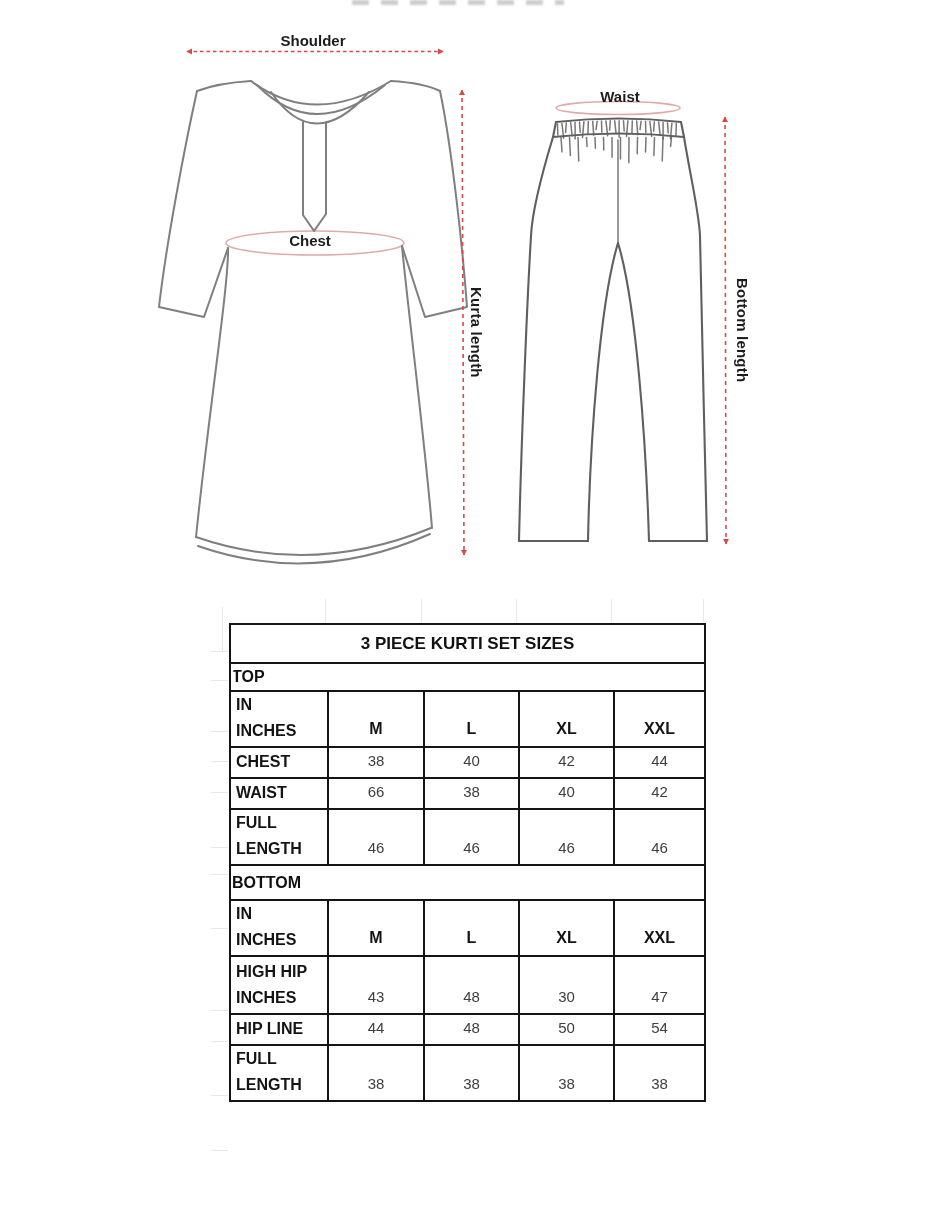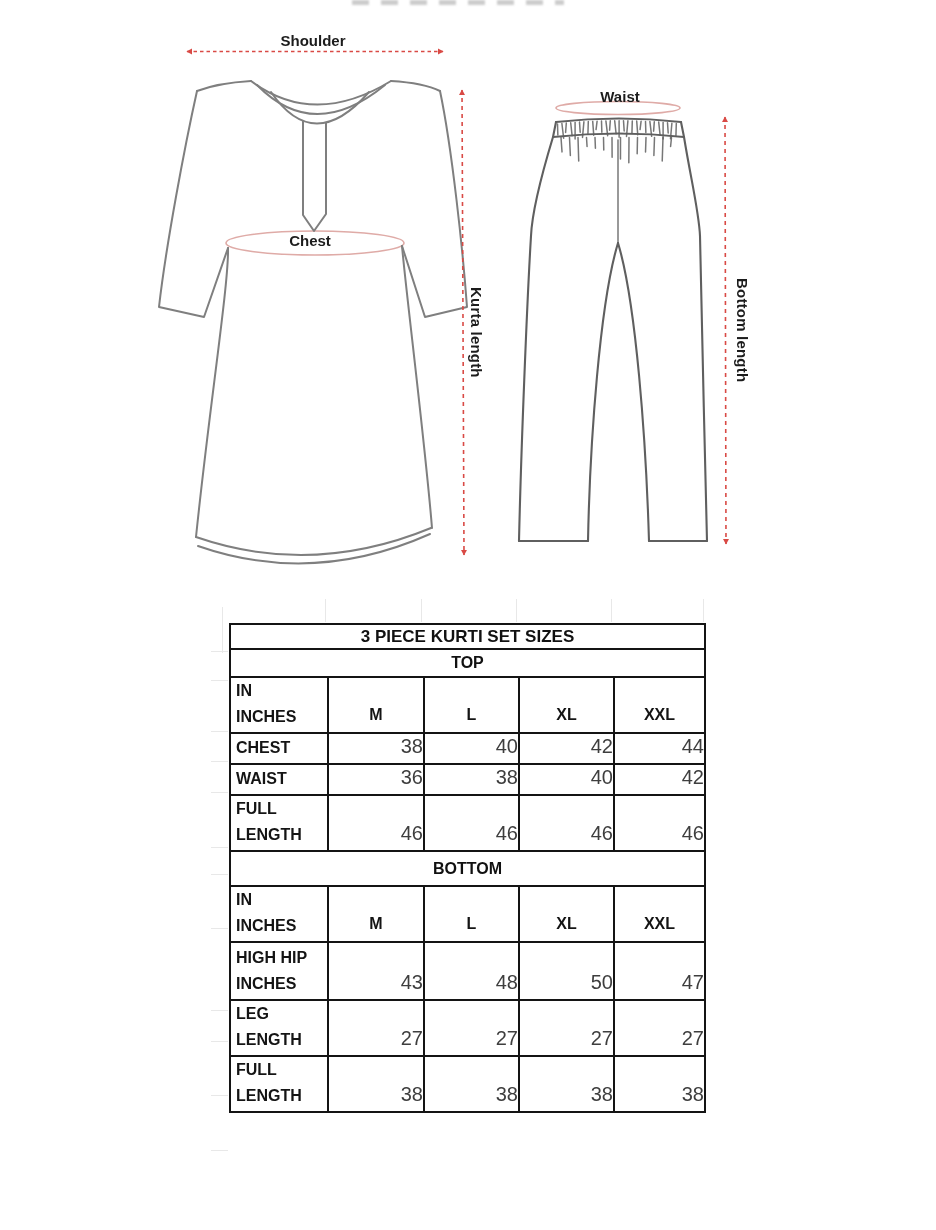--- a/index.html
+++ b/index.html
@@ -45,32 +45,32 @@
     font-family:"Liberation Sans", sans-serif;
   }
   table.size-chart td{
     border:2px solid var(--table-border);
     vertical-align:bottom;overflow:hidden;
   }
   table.size-chart td.t-title{
     text-align:center;vertical-align:middle;font-weight:bold;font-size:17px;color:#111;
   }
   table.size-chart td.t-section{
-    text-align:center;vertical-align:middle;font-weight:bold;font-size:16px;color:#111;border-radius:13px;
+    vertical-align:middle;font-weight:bold;font-size:16px;color:#111;border-radius:13px;
   }
   table.size-chart td.t-label{
     font-weight:bold;font-size:16px;color:#141414;
     padding:0 2px 2px 5px;line-height:26px;text-align:left;
   }
   table.size-chart td.t-size{
     font-weight:bold;font-size:16px;color:#141414;text-align:center;
     padding:0 0 4px 0;line-height:26px;
   }
   table.size-chart td.t-value{
-    font-weight:normal;font-size:20px;color:var(--value-text);text-align:right;
+    font-weight:normal;font-size:15px;color:var(--value-text);text-align:center;
     padding:0 0 4px 0;line-height:25px;
   }
 </style>
 </head>
 <body>
 
 <div class="canvas">
 
   <div class="smudge"></div>
 
@@ -193,21 +193,21 @@
 
   <table class="size-chart">
     <colgroup>
       <col style="width:98px">
         <col style="width:96px">
         <col style="width:95px">
       <col style="width:95px">
         <col style="width:91px">
     </colgroup>
     <tbody id="size-tbody">
-        <tr style="height: 25px;">
+        <tr style="height: 39px;">
           <td colspan="5" class="t-title">
             <div>3 PIECE KURTI SET SIZES</div>
           </td>
         </tr>
         <tr style="height: 28px;">
           <td colspan="5" class="t-section">
             <div>TOP</div>
           </td>
         </tr>
         <tr style="height: 50px;">
@@ -243,21 +243,21 @@
           </td>
           <td class="t-value">
             <div>44</div>
           </td>
         </tr>
         <tr style="height: 31px;">
           <td class="t-label">
             <div>WAIST</div>
           </td>
           <td class="t-value">
-            <div>36</div>
+            <div>66</div>
           </td>
           <td class="t-value">
             <div>38</div>
           </td>
           <td class="t-value">
             <div>40</div>
           </td>
           <td class="t-value">
             <div>42</div>
           </td>
@@ -308,42 +308,41 @@
             <div>HIGH HIP</div>
             <div>INCHES</div>
           </td>
           <td class="t-value">
             <div>43</div>
           </td>
           <td class="t-value">
             <div>48</div>
           </td>
           <td class="t-value">
+            <div>30</div>
+          </td>
+          <td class="t-value">
+            <div>47</div>
+          </td>
+        </tr>
+        <tr style="height: 31px;">
+          <td class="t-label">
+            <div>HIP LINE</div>
+          </td>
+          <td class="t-value">
+            <div>44</div>
+          </td>
+          <td class="t-value">
+            <div>48</div>
+          </td>
+          <td class="t-value">
             <div>50</div>
           </td>
           <td class="t-value">
-            <div>47</div>
-          </td>
-        </tr>
-        <tr style="height: 52px;">
-          <td class="t-label">
-            <div>LEG</div>
-            <div>LENGTH</div>
-          </td>
-          <td class="t-value">
-            <div>27</div>
-          </td>
-          <td class="t-value">
-            <div>27</div>
-          </td>
-          <td class="t-value">
-            <div>27</div>
-          </td>
-          <td class="t-value">
-            <div>27</div>
+            <div>54</div>
           </td>
         </tr>
         <tr style="height: 52px;">
           <td class="t-label">
             <div>FULL</div>
             <div>LENGTH</div>
           </td>
           <td class="t-value">
             <div>38</div>
           </td>

